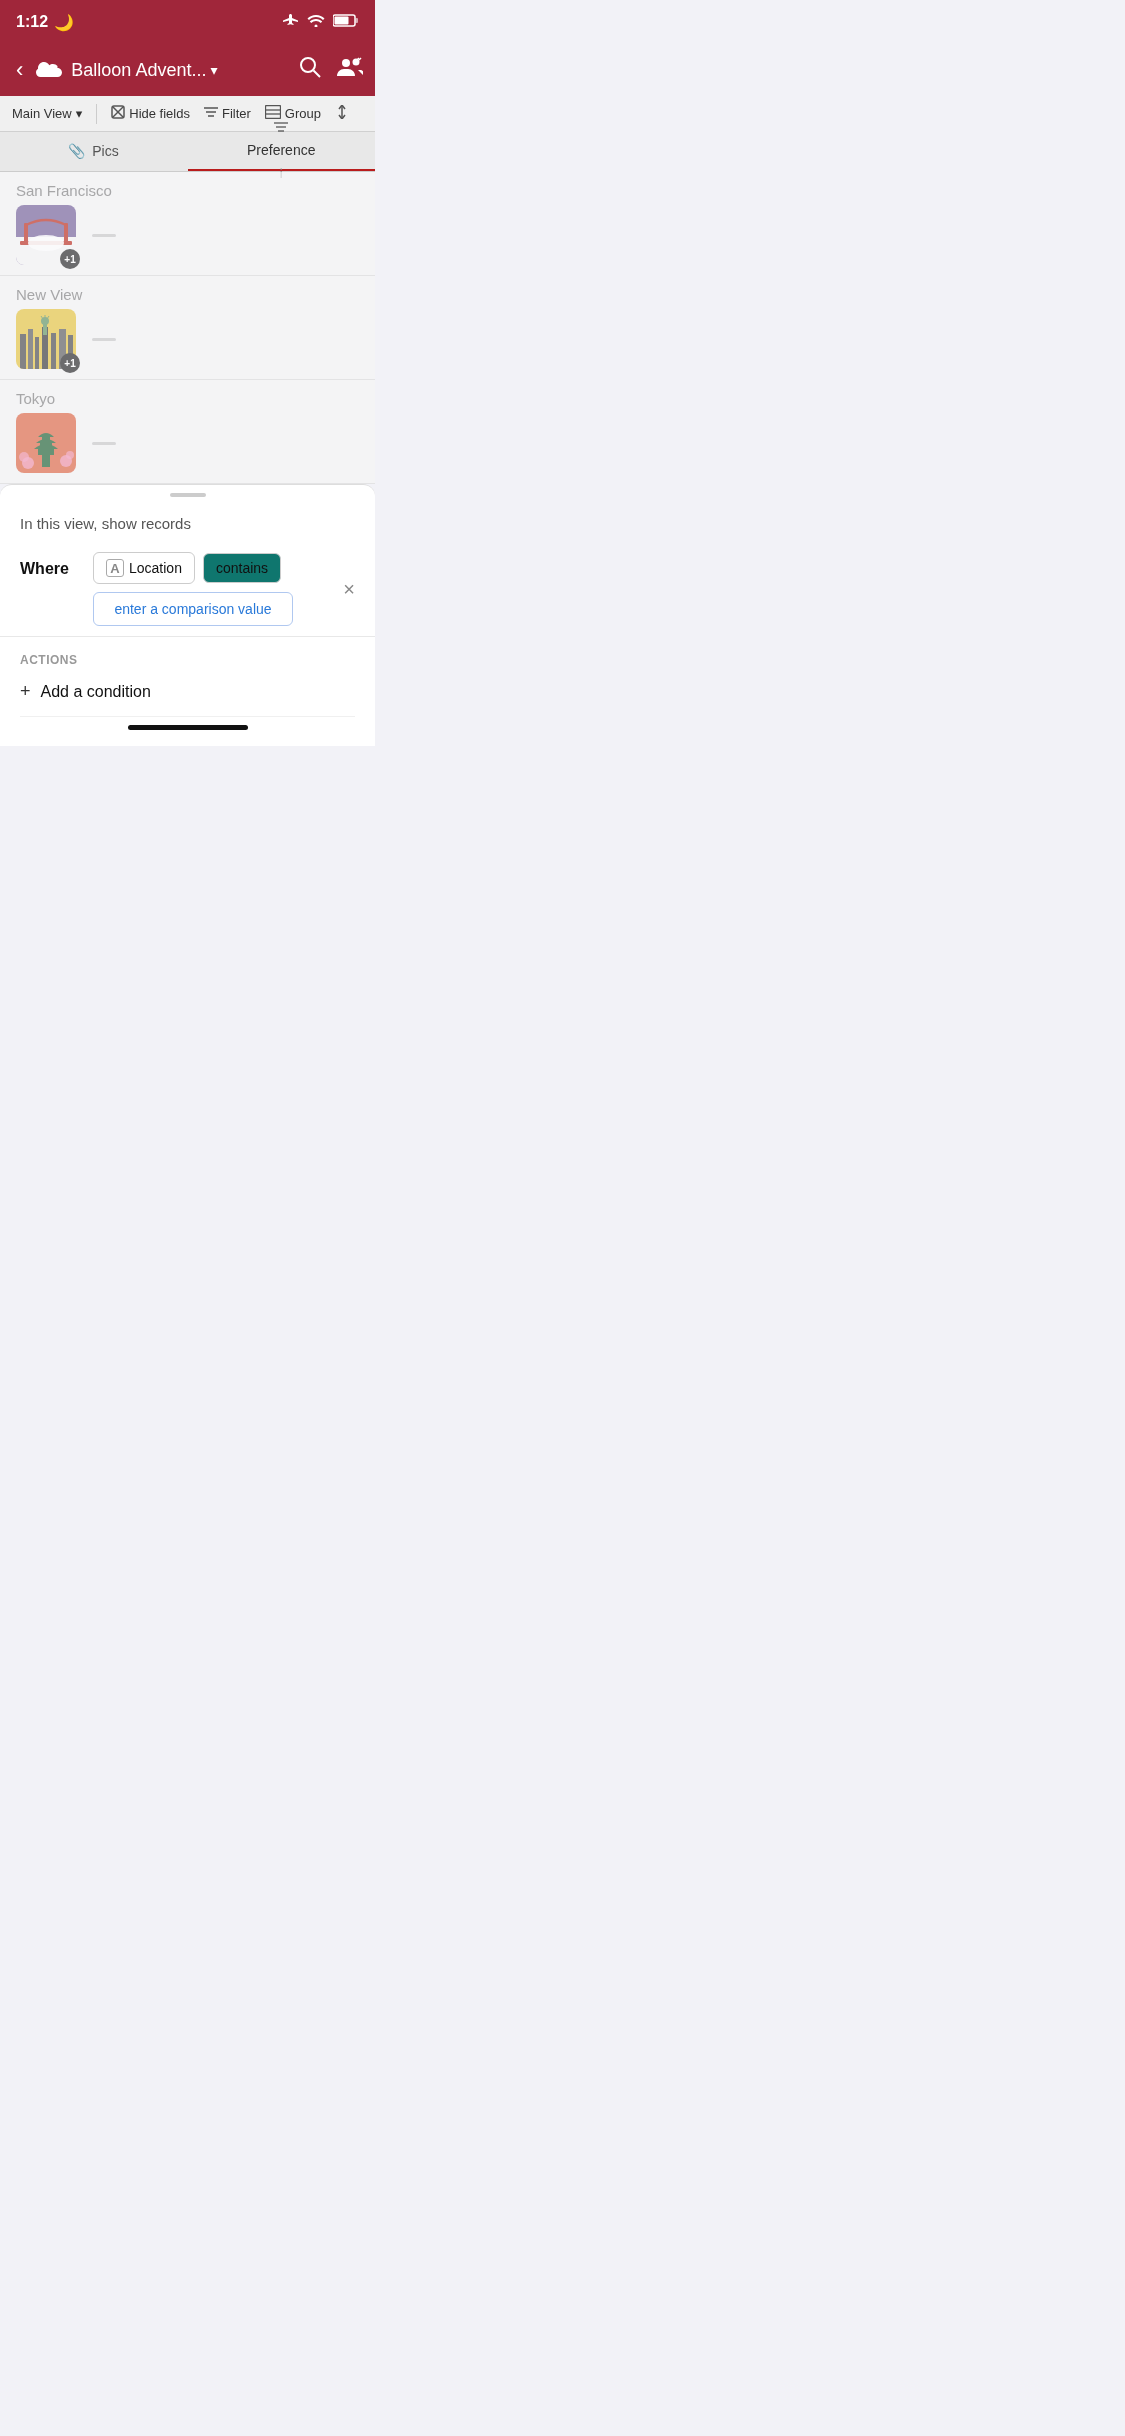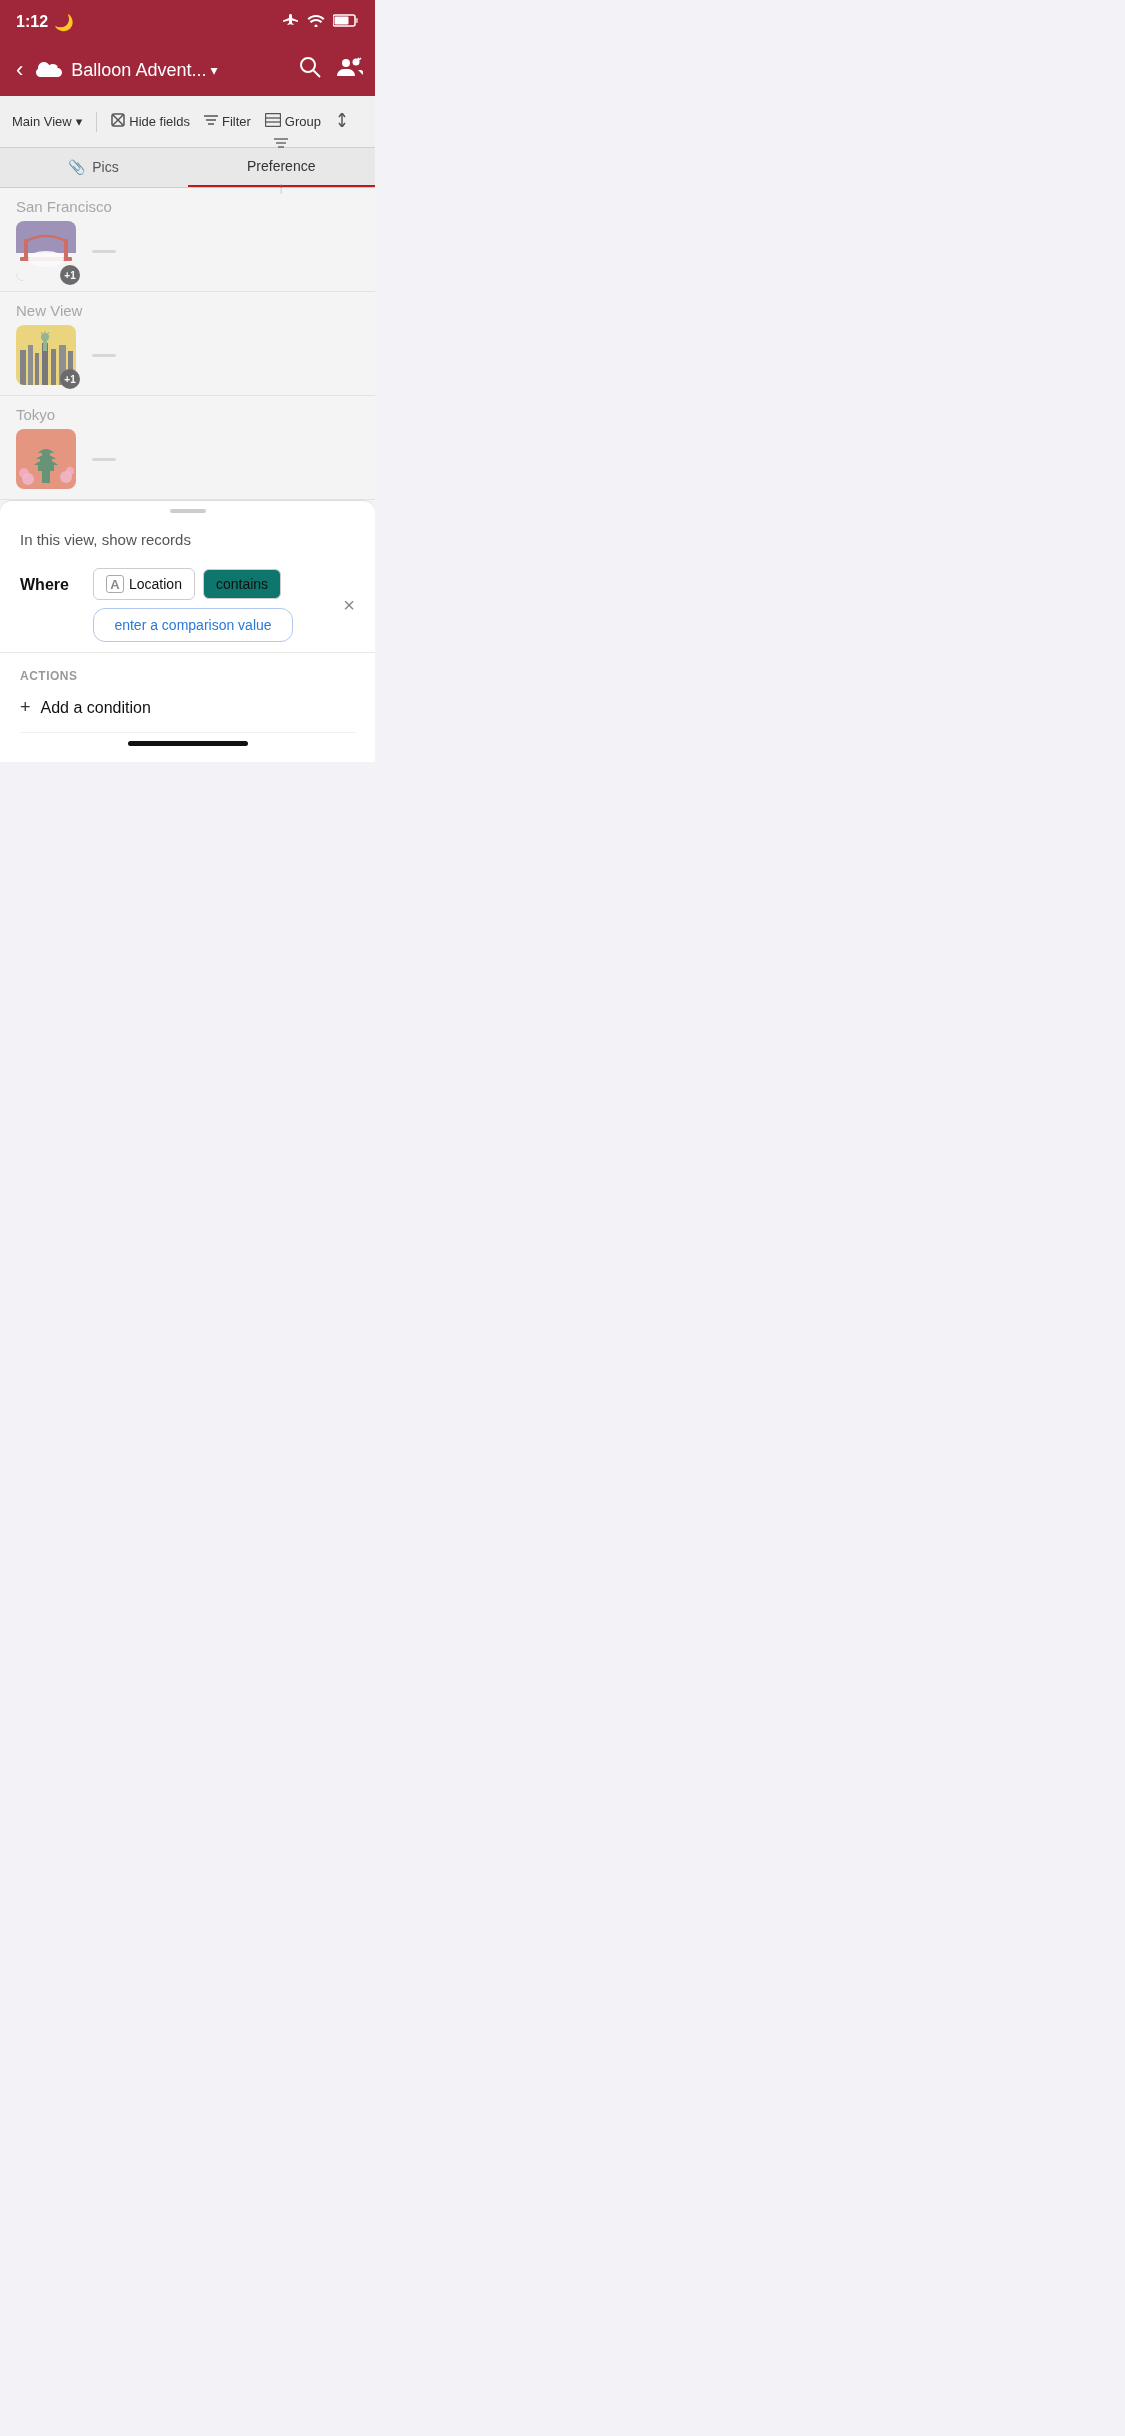--- a/index.html
+++ b/index.html
@@ -76,21 +76,21 @@
     }
     .nav-action-icon {
       color: white;
       font-size: 22px;
       cursor: pointer;
     }
 
     
     .toolbar {
       background: #f0f0f0;
-      height: 52px;
+      height: 36px;
       display: flex;
       align-items: center;
       padding: 0 12px;
       gap: 14px;
       border-bottom: 1px solid #d0d0d0;
       overflow: hidden;
     }
     .toolbar-item {
       display: flex;
       align-items: center;
@@ -262,21 +262,21 @@
       border: 1.5px solid #ccc;
       border-radius: 6px;
       padding: 6px 12px;
       font-size: 14px;
       color: #111;
       background: #0f766e;
       cursor: pointer;
     }
     .filter-value-input {
       border: 1.5px solid #b0c8f0;
-      border-radius: 12px;
+      border-radius: 6px;
       padding: 8px 12px;
       font-size: 14px;
       color: #2979d9;
       background: white;
       width: 100%;
       max-width: 200px;
       cursor: pointer;
     }
     .filter-delete-btn {
       color: #888;

